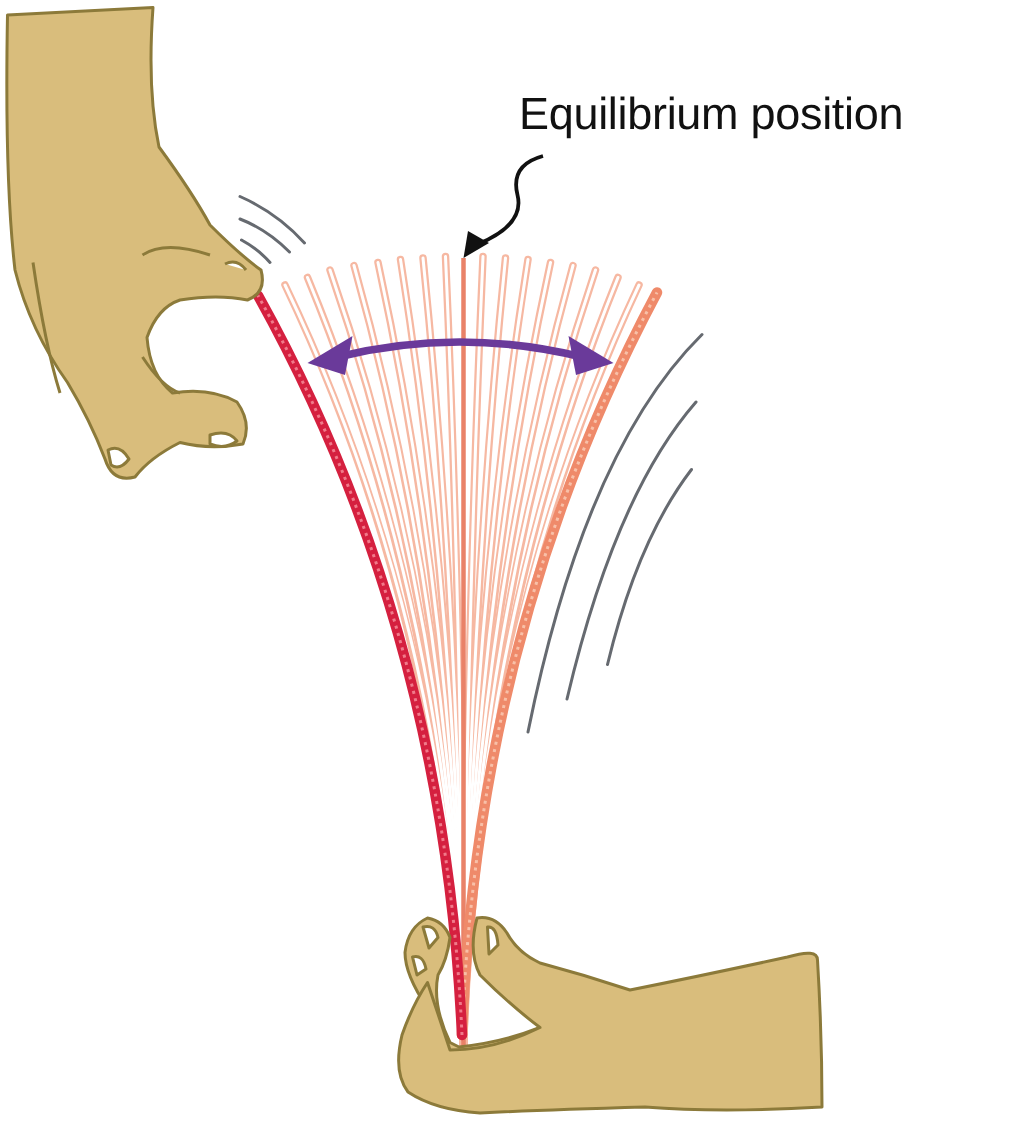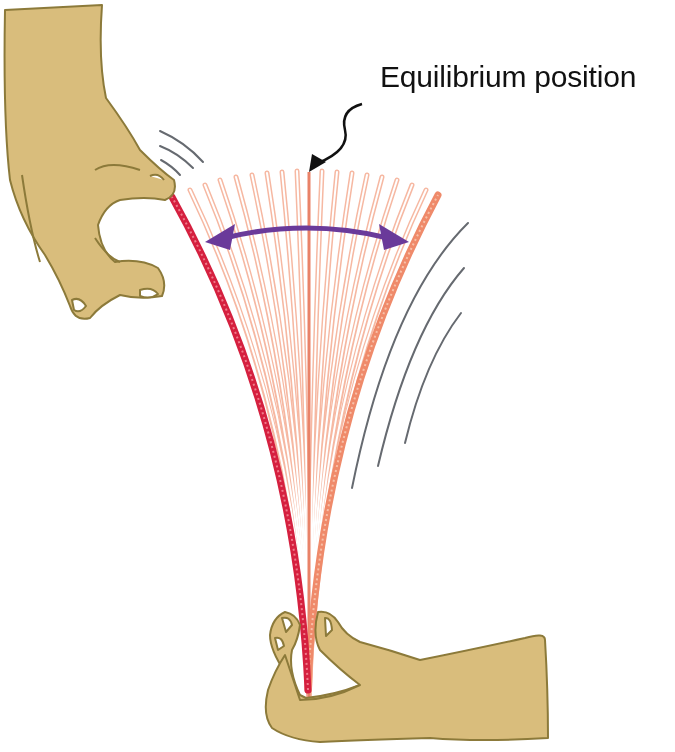--- a/index.html
+++ b/index.html
@@ -1,21 +1,21 @@
 <!DOCTYPE html>
 <html><head>
 <meta charset="utf-8">
 <style>
   html, body { margin: 0; padding: 0; background: #ffffff; }
   body { width: 675px; height: 752px; position: relative; overflow: hidden; }
   #stage { position: absolute; left: 0; top: 0; width: 675px; height: 752px; }
   .label {
     position: absolute; left: 346px; top: 60px;
     font-family: "Liberation Sans", sans-serif; font-size: 30px; color: #111;
-    letter-spacing: -0.2px; white-space: nowrap; margin-left: 34px;
+    letter-spacing: -0.2px; white-space: nowrap;
   }
 </style>
 </head>
 <body>
 
 <svg id="stage" viewBox="0 0 675 752" xmlns="http://www.w3.org/2000/svg">
 
   <g fill="none" stroke-linecap="round">
     <g stroke="#f6b8a2" stroke-width="5">
       <path d="M309 700 Q300 420 190 190"></path>

